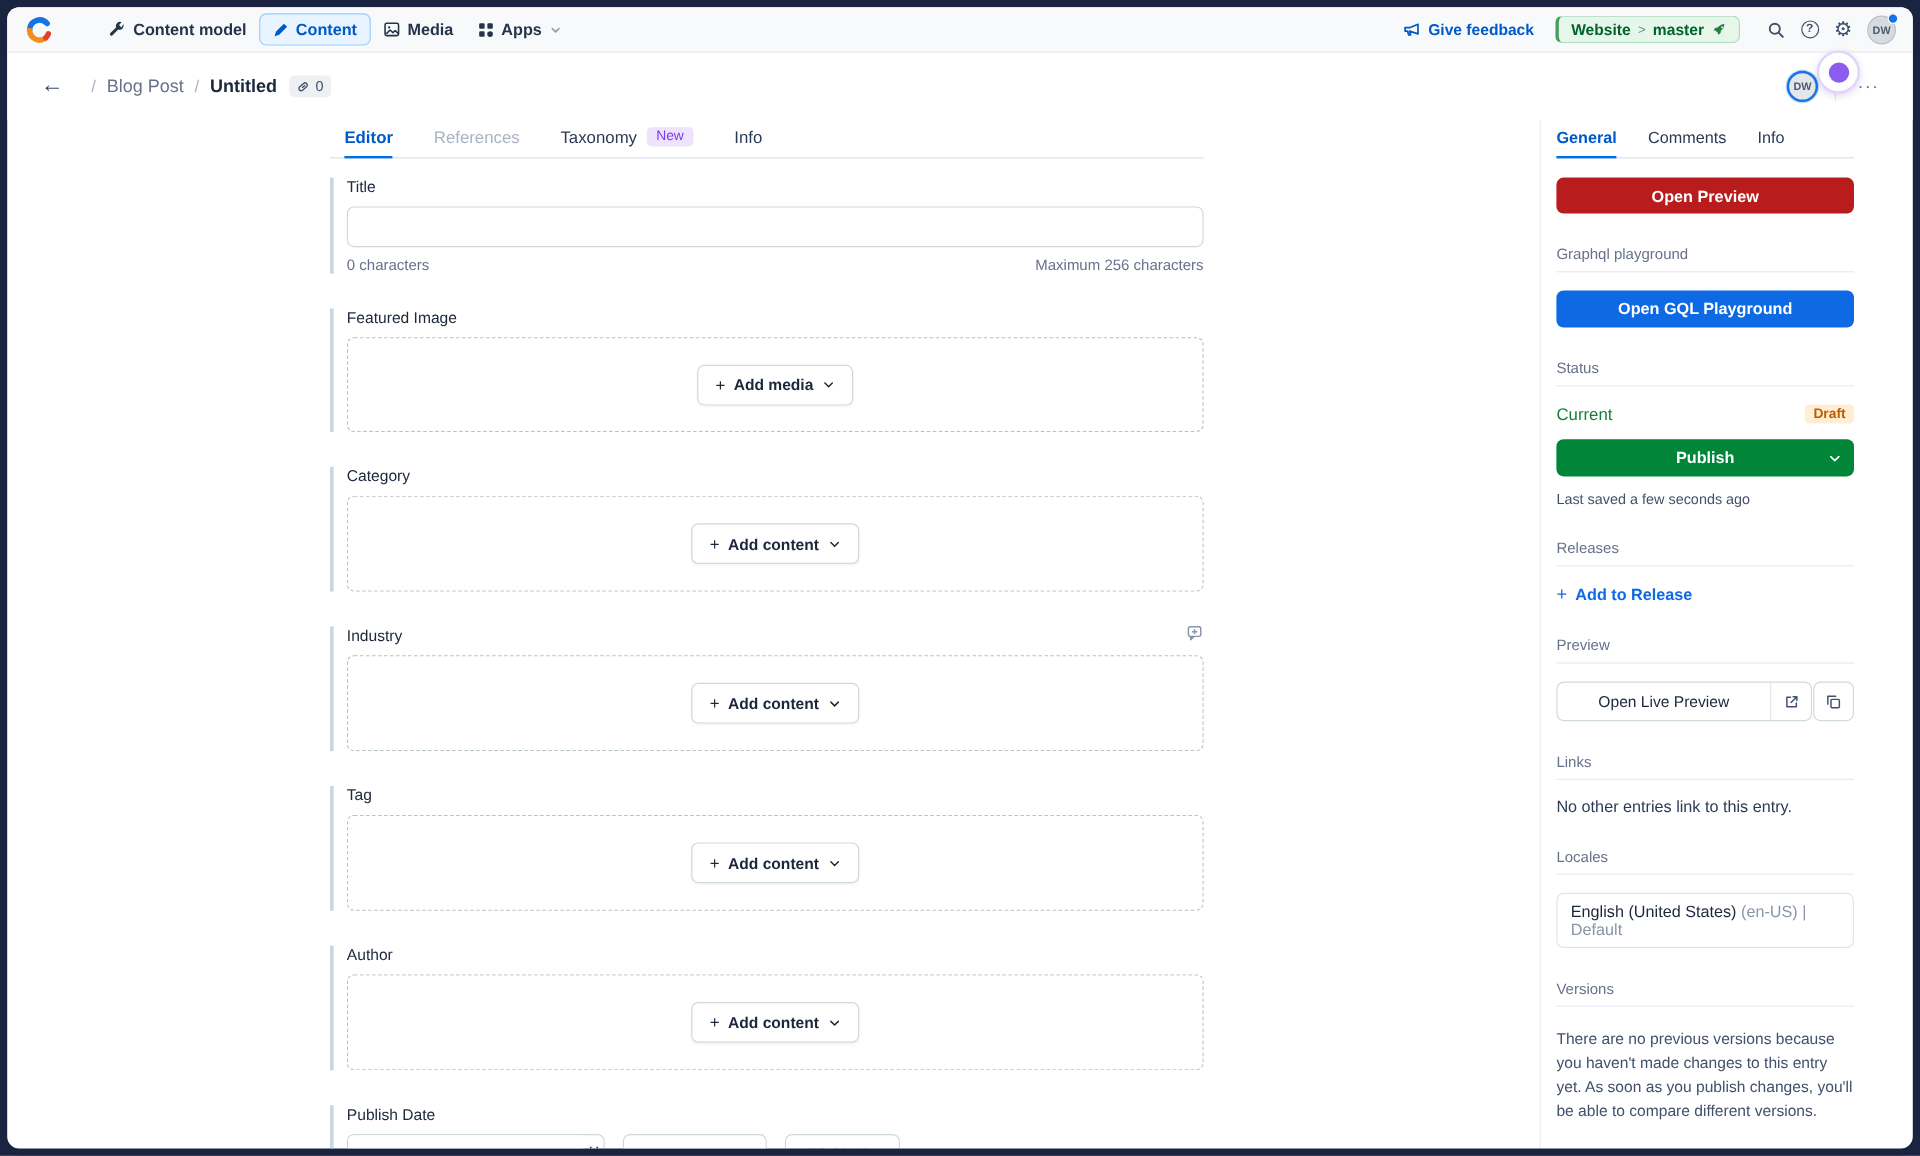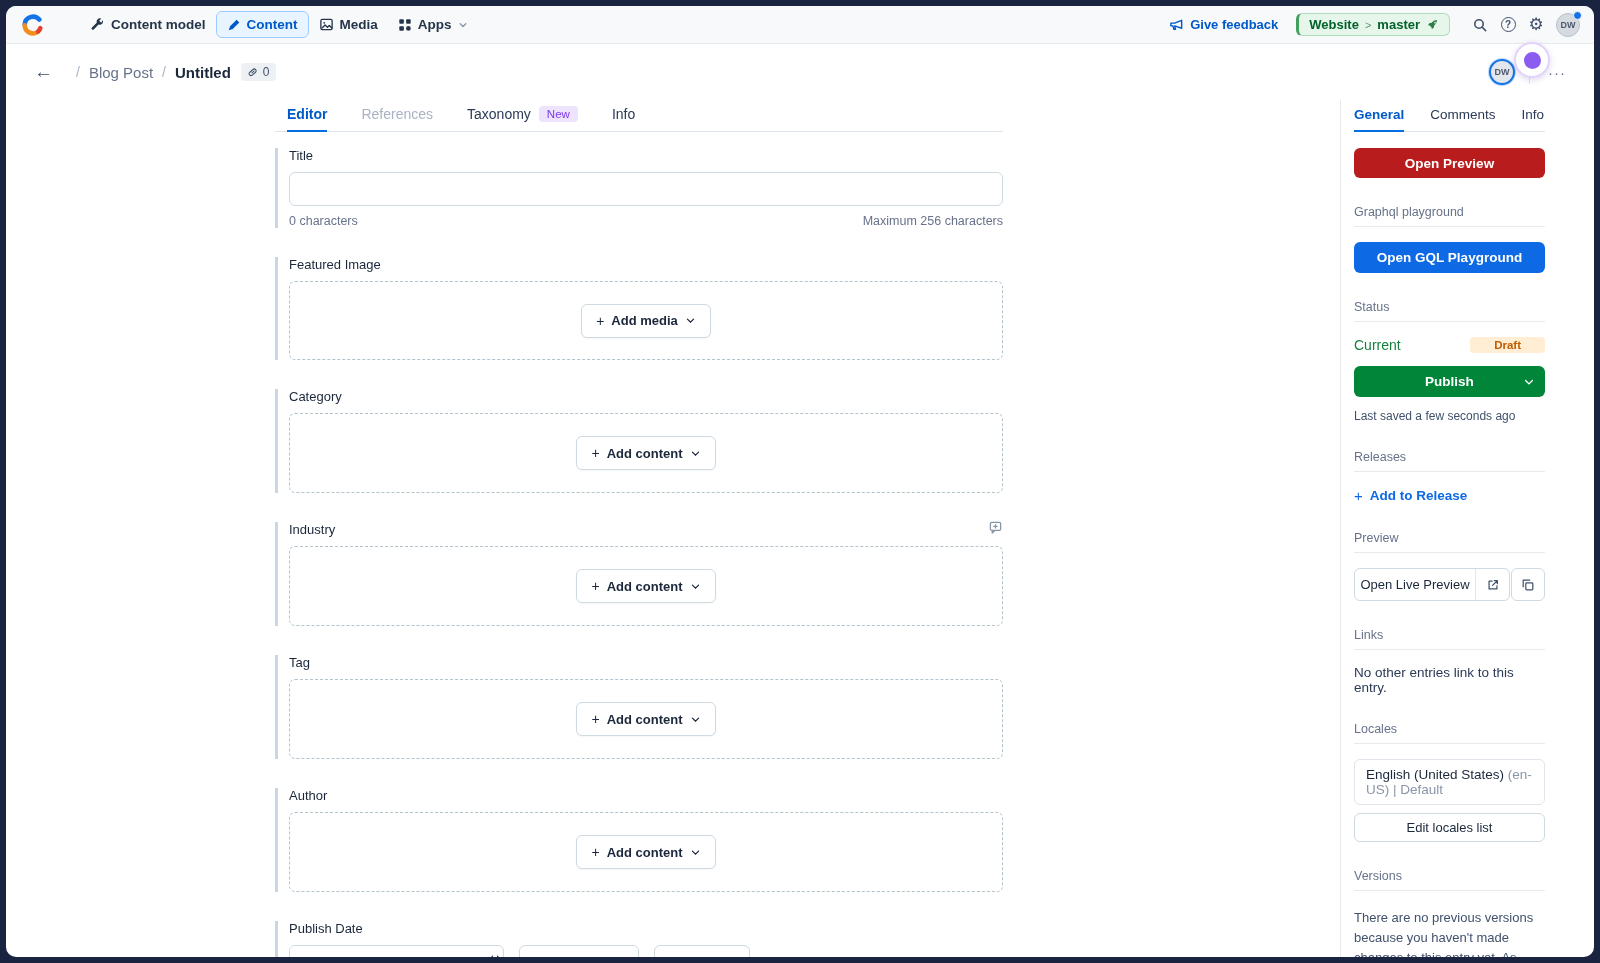--- a/index.html
+++ b/index.html
@@ -70,36 +70,36 @@
   .add-btn .plus { font-size:14px; font-weight:400; }
 
   .date-row { display:flex; gap:15px; }
   .date-input-wrap { width:215px; height:34px; border:1px solid #cfd9e0; border-radius:6px; display:flex; align-items:center; overflow:hidden; }
   .date-input-wrap input { flex:1; border:none; outline:none; height:100%; padding:0 10px; font-size:13px; font-family:inherit; }
   .cal-btn { width:36px; height:100%; display:flex; align-items:center; justify-content:center; color:#2b3a55; cursor:pointer; }
   .time-input { width:120px; height:34px; border:1px solid #cfd9e0; border-radius:6px; font-size:13px; padding:0 12px; color:#1b273a; font-family:inherit; outline:none; }
   .tz-select { width:96px; height:34px; border:1px solid #cfd9e0; border-radius:6px; display:flex; align-items:center; justify-content:center; gap:5px; font-size:12.5px; color:#1b273a; cursor:pointer; }
 
   
-  .sidebar { width:254px; border-left:1px solid #e7ebee; padding:0 49px 20px 13px; overflow:hidden; flex-shrink:0; }
+  .sidebar { width:311px; border-left:1px solid #e7ebee; padding:0 49px 20px 13px; overflow:hidden; flex-shrink:0; }
   .side-tabs { display:flex; gap:26px; border-bottom:1px solid #dde3ea; height:32px; align-items:flex-end; }
   .side-tab { font-size:13.5px; padding-bottom:9px; color:#2b3a55; cursor:pointer; position:relative; font-weight:500; }
   .side-tab.active { color:#0059c8; font-weight:700; }
   .side-tab.active::after { content:""; position:absolute; left:0; right:0; bottom:-1px; height:2px; background:#036fe3; }
 
   .btn { width:100%; border:none; border-radius:6px; font-size:13.5px; font-weight:700; font-family:inherit; cursor:pointer; display:flex; align-items:center; justify-content:center; position:relative; }
   .btn-preview { height:30px; background:#b91c1c; color:#fff; margin-top:16px; }
   .powered-row { display:flex; align-items:center; justify-content:center; gap:10px; margin-top:22px; color:#41516b; font-size:13.5px; }
   .gatsby-logo { width:28px; height:28px; border:2.5px solid #663399; border-radius:50%; display:flex; align-items:center; justify-content:center; color:#663399; font-weight:700; font-size:15px; font-family:"Liberation Serif", serif; }
 
   .side-section-header { font-size:12.5px; color:#67728a; padding-bottom:7px; border-bottom:1px solid #e7ebee; margin-top:27px; }
   .btn-gql { height:31px; background:#0d6ae4; color:#fff; margin-top:15px; }
   .status-row { display:flex; align-items:center; justify-content:space-between; margin-top:15px; }
   .status-current { font-size:14px; color:#15803d; }
-  .draft-badge { background:#ffeed3; color:#bf5c00; font-size:11.5px; font-weight:700; padding:2px 24px; border-radius:4px; }
+  .draft-badge { background:#ffeed3; color:#bf5c00; font-size:11.5px; font-weight:700; padding:2px 7px; border-radius:4px; }
   .btn-publish { height:31px; background:#008539; color:#fff; margin-top:13px; }
   .btn-publish .chev { position:absolute; right:10px; top:50%; transform:translateY(-50%); display:flex; }
   .last-saved { font-size:12px; color:#41516b; margin-top:12px; }
 
   .add-release { display:flex; align-items:center; gap:7px; color:#0d6ae4; font-size:13.5px; font-weight:700; margin-top:15px; cursor:pointer; }
   .add-release .plus { font-size:15px; font-weight:400; }
 
   .preview-row { display:flex; gap:1px; margin-top:15px; }
   .live-preview-btn { flex:1; height:33px; border:1px solid #cfd9e0; border-radius:6px; background:#fff; display:flex; align-items:stretch; overflow:hidden; cursor:pointer; }
   .live-preview-btn .lbl { flex:1; display:flex; align-items:center; justify-content:center; font-size:13px; font-weight:500; color:#1b273a; }
@@ -436,20 +436,19 @@
         </div>
 
         <div class="side-section-header">Links</div>
         <div class="links-empty">No other entries link to this entry.</div>
 
         <div class="side-section-header">Locales</div>
         <div class="locale-box">
           <span class="name">English (United States)</span>
           <span class="meta">(en-US) | Default</span>
         </div>
-        <button class="edit-locales-btn">Edit locales list</button>
 
         <div class="side-section-header">Versions</div>
         <div class="versions-text">There are no previous versions because you haven't made changes to this entry yet. As soon as you publish changes, you'll be able to compare different versions.</div>
       </aside>
     </div>
   </div>
 </div>
 
 </body></html>

